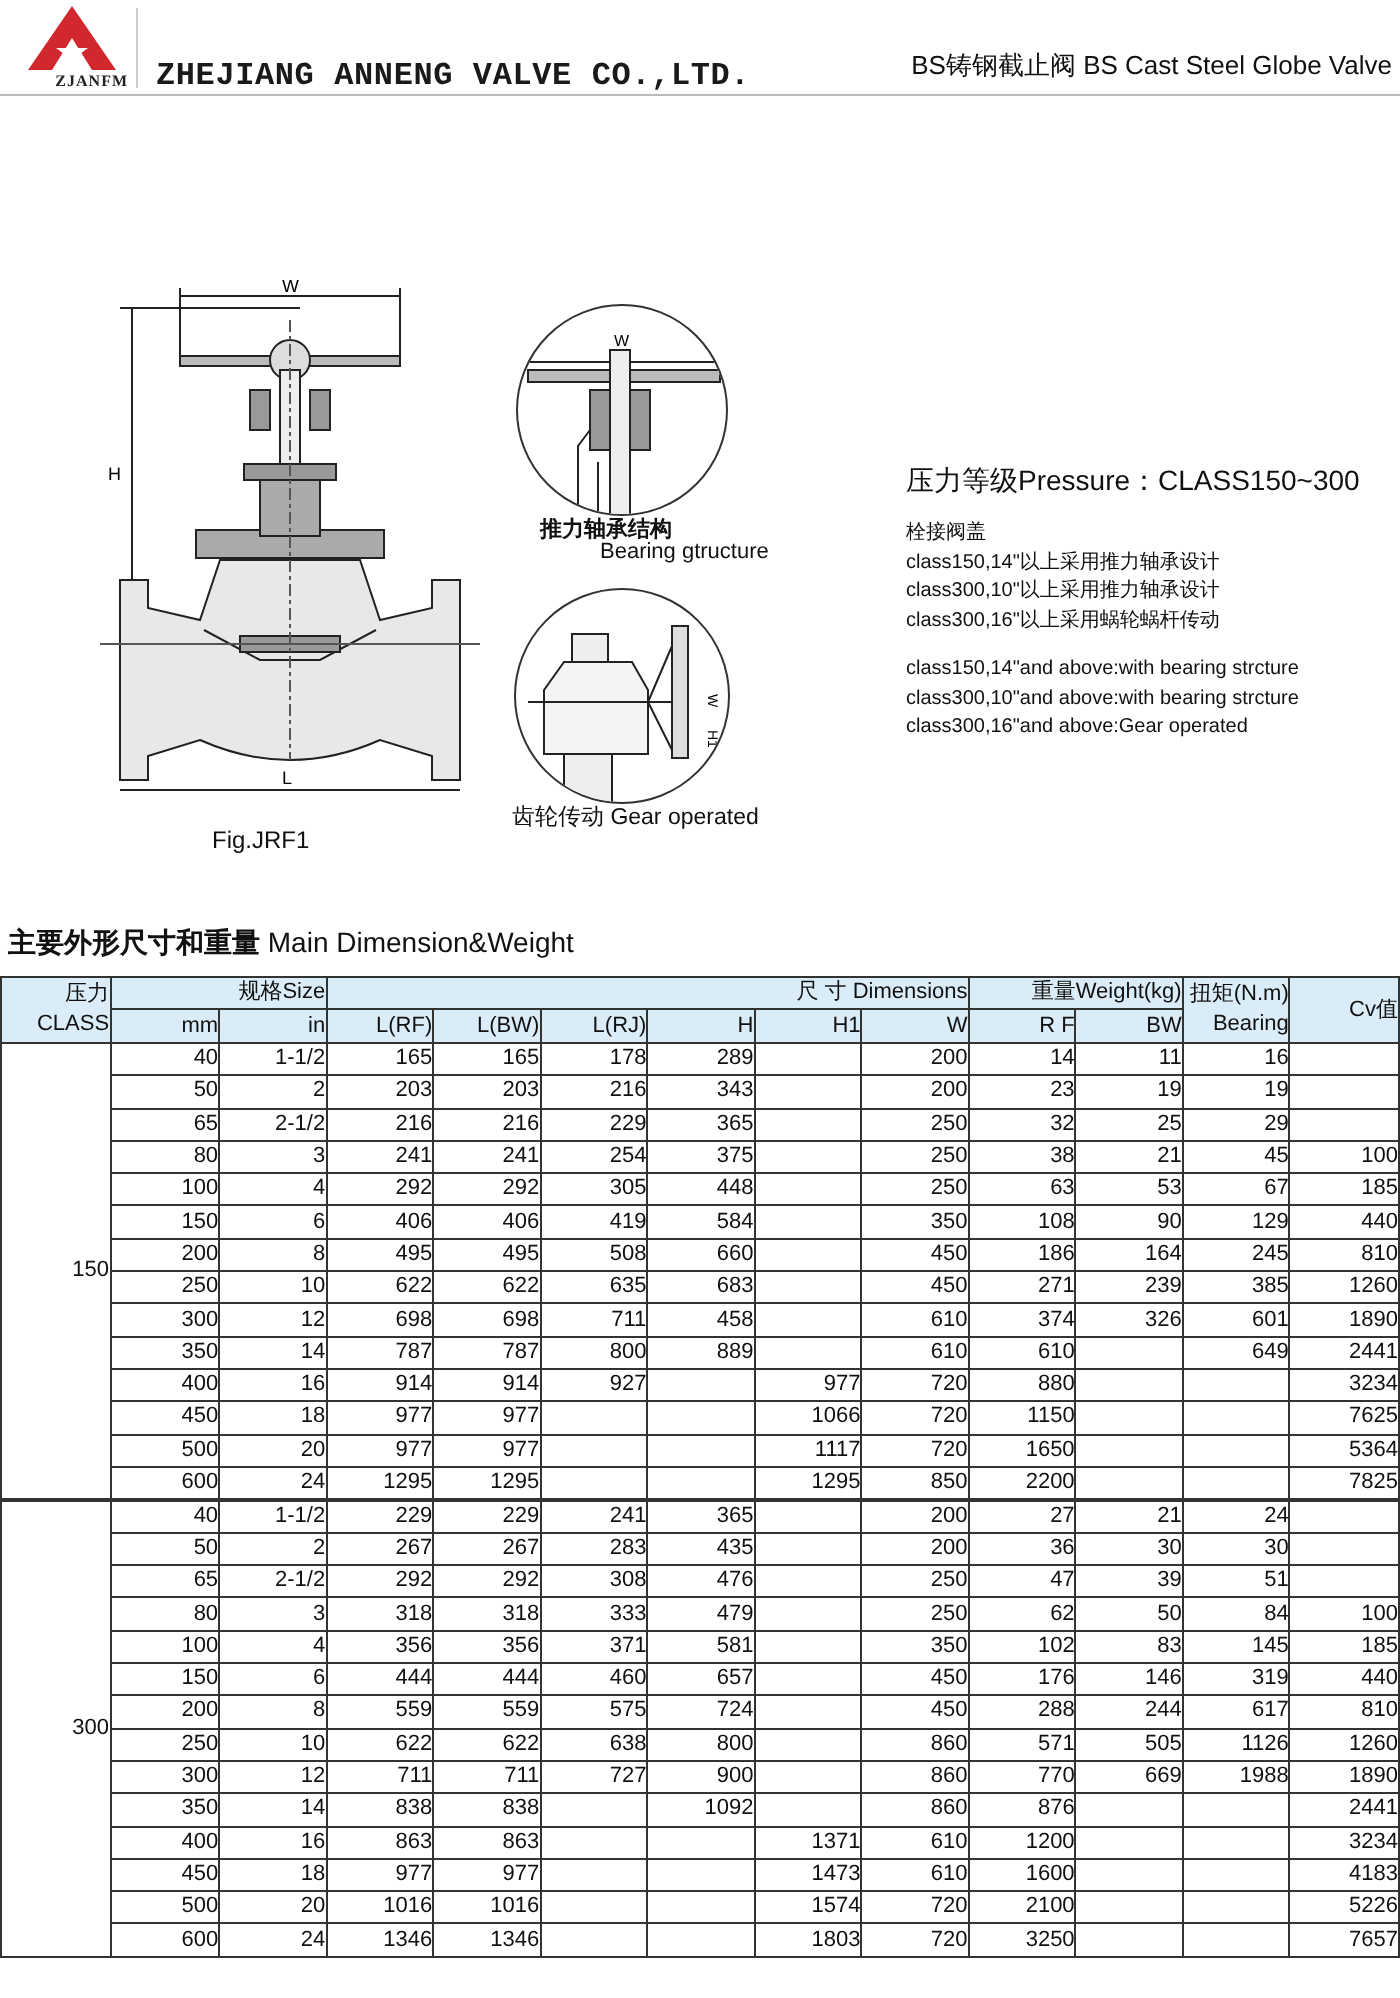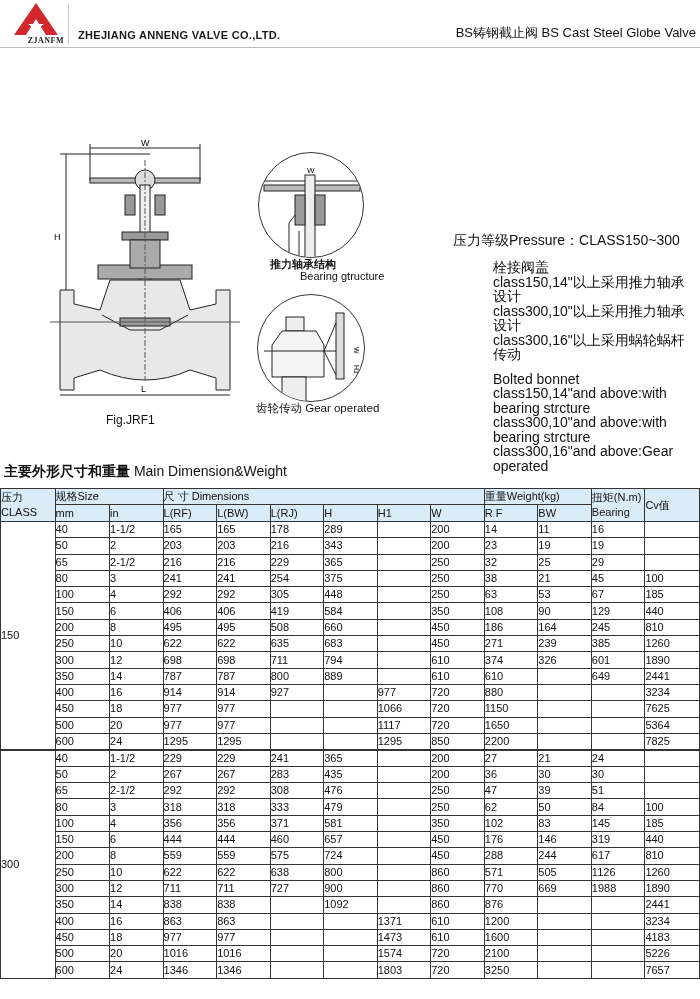--- a/index.html
+++ b/index.html
@@ -5,44 +5,44 @@
   * { box-sizing: border-box; margin: 0; padding: 0; }
   html, body { width: 700px; height: 999px; background: #ffffff; overflow: hidden; }
   body { font-family: "Liberation Sans", "DejaVu Sans", sans-serif; color: #111; position: relative; }
 
   
   .header { position: absolute; left: 0; top: 0; width: 700px; height: 48px; border-bottom: 1px solid #bbb; }
   .logo { position: absolute; left: 8px; top: 2px; width: 56px; height: 44px; }
   .logo-text { position: absolute; left: 0; top: 34px; width: 56px; text-align: right; font-family: "Liberation Serif", "DejaVu Serif", serif; font-weight: bold; font-size: 8px; letter-spacing: 0.5px; color: #222; }
   .header-divider { position: absolute; left: 68px; top: 4px; width: 1px; height: 40px; background: #ccc; }
   .company-cn { position: absolute; left: 78px; top: 5px; font-family: "DejaVu Sans", sans-serif; font-weight: bold; font-size: 21px; letter-spacing: 1px; color: #1a1a1a; }
-  .company-en { position: absolute; left: 78px; top: 29px; font-weight: bold; font-size: 11px; letter-spacing: 0.3px; color: #1a1a1a; }
+  .company-en { position: absolute; left: 78px; top: 29px; font-weight: bold; font-size: 16px; letter-spacing: 0.3px; color: #1a1a1a; font-family: Liberation Mono, monospace; }
   .product-title { position: absolute; right: 4px; top: 24px; font-size: 13px; color: #111; }
 
   
   .fig-main { position: absolute; left: 40px; top: 140px; width: 200px; height: 260px; }
   .fig-caption { position: absolute; left: 106px; top: 413px; font-size: 12px; }
   .circle1 { position: absolute; left: 258px; top: 152px; width: 106px; height: 106px; border: 1px solid #333; border-radius: 50%; overflow: hidden; }
   .circle1-cn { position: absolute; left: 270px; top: 257px; font-size: 11px; font-weight: bold; }
   .circle1-en { position: absolute; left: 266px; top: 270px; font-size: 11px; padding-left: 34px; }
   .circle2 { position: absolute; left: 257px; top: 294px; width: 108px; height: 108px; border: 1px solid #333; border-radius: 50%; overflow: hidden; }
   .circle2-caption { position: absolute; left: 256px; top: 401px; font-size: 11.5px; }
 
   
   .notes { position: absolute; left: 453px; top: 232px; width: 245px; }
   .pressure { font-size: 14px; margin-bottom: 10px; }
-  .note-line { font-size: 14px; line-height: 14.5px; margin-left: 40px; }
+  .note-line { font-size: 10px; line-height: 14.5px; }
   .note-gap { height: 10px; }
 
   
   .section-title { position: absolute; left: 4px; top: 463px; font-size: 14px; }
   .section-title b { font-weight: bold; }
 
   
-  table.dims { position: absolute; left: 0; top: 488px; width: 700px; border-collapse: collapse; font-size: 11px; text-align: left; }
+  table.dims { position: absolute; left: 0; top: 488px; width: 700px; border-collapse: collapse; font-size: 11px; text-align: right; }
   table.dims th, table.dims td { border: 1px solid #333; padding: 0; height: 16.3px; line-height: 15px; }
   table.dims thead th { background: #d9ecf7; font-weight: normal; font-size: 11px; }
   table.dims thead tr.h1 th { height: 16px; }
   table.dims thead tr.h2 th { height: 17px; }
   table.dims td.class-cell { background: #fff; }
   table.dims tbody tr.group-start td { border-top: 2px solid #333; }
   .sm { font-size: 9px; }
 </style>
 </head>
 <body>
@@ -129,21 +129,20 @@
 </div>
 <div class="circle2-caption">齿轮传动 Gear operated</div>
 
 <div class="notes">
   <div class="pressure">压力等级Pressure：CLASS150~300</div>
   <div class="note-line">栓接阀盖</div>
   <div class="note-line">class150,14"以上采用推力轴承设计</div>
   <div class="note-line">class300,10"以上采用推力轴承设计</div>
   <div class="note-line">class300,16"以上采用蜗轮蜗杆传动</div>
   <div class="note-gap"></div>
-  <div class="note-line">Bolted bonnet</div>
   <div class="note-line">class150,14"and above:with bearing strcture</div>
   <div class="note-line">class300,10"and above:with bearing strcture</div>
   <div class="note-line">class300,16"and above:Gear operated</div>
 </div>
 
 <div class="section-title"><b>主要外形尺寸和重量</b><span> Main Dimension&amp;Weight</span></div>
 
 <table class="dims">
   <colgroup>
     <col style="width:54px">
@@ -295,21 +294,21 @@
         <td>239</td>
         <td>385</td>
         <td>1260</td>
       </tr>
       <tr>
         <td>300</td>
         <td>12</td>
         <td>698</td>
         <td>698</td>
         <td>711</td>
-        <td>794</td>
+        <td>458</td>
         <td></td>
         <td>610</td>
         <td>374</td>
         <td>326</td>
         <td>601</td>
         <td>1890</td>
       </tr>
       <tr>
         <td>350</td>
         <td>14</td>

